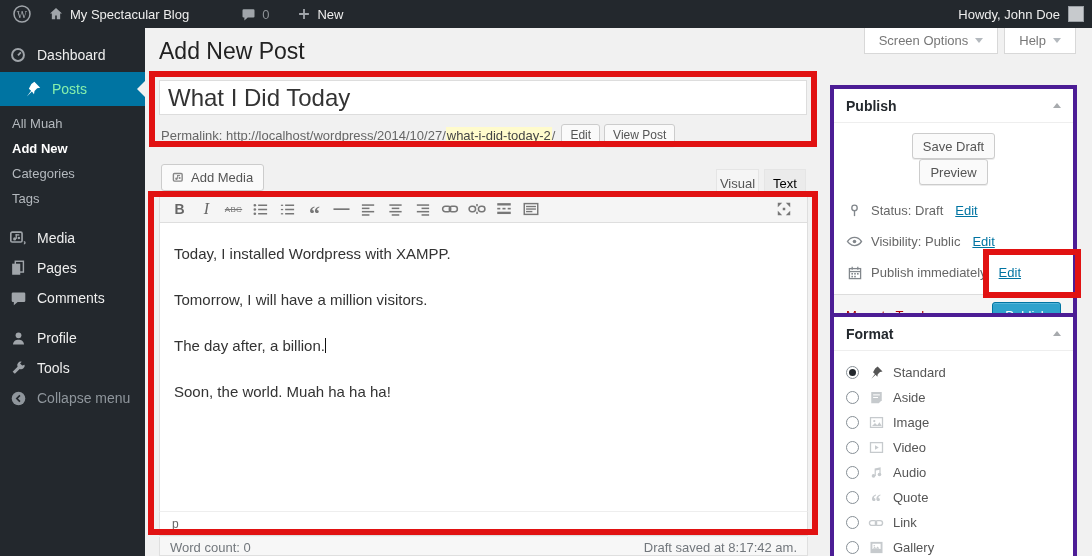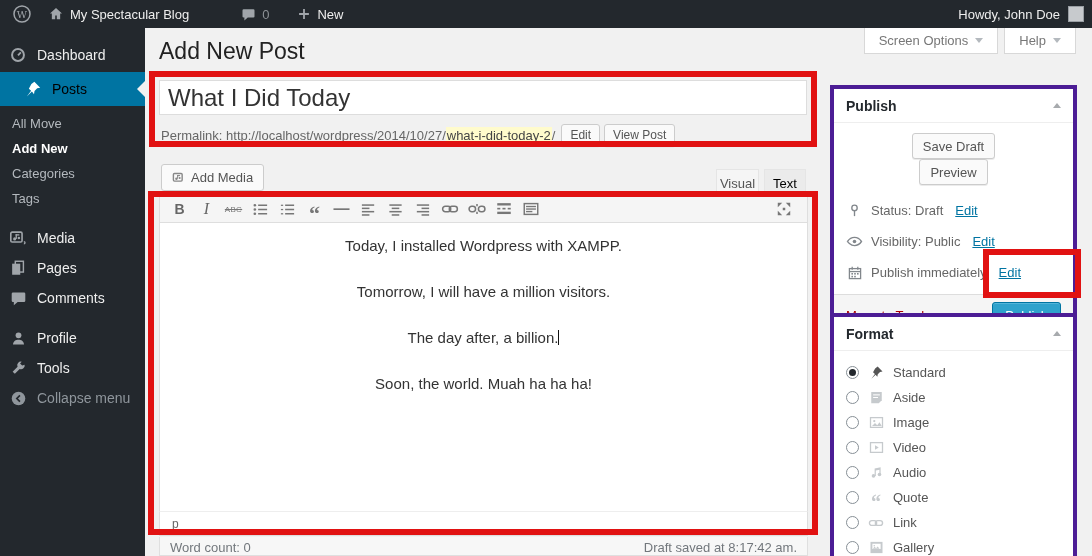--- a/index.html
+++ b/index.html
@@ -15,21 +15,21 @@
   .ab-icon { color:#a0a5aa; display:flex; align-items:center; }
   .ab-count { color:#8c9196; }
   .ab-right { margin-left:auto; display:flex; align-items:center; gap:8px; padding-right:8px; }
   .avatar { width:16px; height:16px; background:#c7cacd; border:1px solid #999ea3; }
   
   .sidebar { position:absolute; top:28px; left:0; width:145px; height:528px; background:#23282d; padding-top:10px; }
   .menu-item { position:relative; display:flex; align-items:center; gap:9px; height:34px; padding:0 0 0 8px;
     color:#eee; font-size:14px;text-align:center; }
   .menu-item .micon { width:20px; height:20px; color:#a0a5aa; display:flex; align-items:center; justify-content:center; flex:0 0 20px; }
   .menu-item.row30 { height:30px; }
-  .menu-item.active { background:#0074a2; color:#000000;padding-left:23px; }
+  .menu-item.active { background:#0074a2; color:#86efac;padding-left:23px; }
   .menu-item.active .micon { color:#fff; }
   .menu-item.active::after { content:""; position:absolute; right:0; top:50%; margin-top:-8px;
     border:8px solid transparent; border-right-color:#f1f1f1; }
   .submenu { padding:5px 0 12px 0; }
   .submenu div { height:25px; line-height:25px; padding-left:12px; font-size:13px; color:#b4b9be; }
   .submenu .current { color:#fff; font-weight:bold; } .gap10 { margin-top:10px; }
   .dim { color:#8f969c; } .dim .micon { color:#8f969c; }
   
   .page-title { position:absolute; left:159px; top:38px; font-size:23px; font-weight:400; color:#222; }
   .screen-tabs { position:absolute; top:28px; right:16px; display:flex; gap:6px; }
@@ -60,21 +60,21 @@
     border:1px solid #dedede; display:flex; align-items:center; padding:0 6px; }
   .ticon { width:27px; height:24px; display:flex; align-items:center; justify-content:center; color:#777; }
   .ticon.b { font-weight:bold; font-size:14px; color:#666; }
   .ticon.i { font-family:"Liberation Serif", serif; font-style:italic; font-size:16px; color:#666; }
   .ticon.abc { font-size:8px; letter-spacing:.3px; text-decoration:line-through; color:#777; }
   .ticon.quote { font-family:"Liberation Serif", serif; font-weight:bold; font-size:22px; line-height:10px; padding-top:10px; }
   .ticon.hr { font-weight:bold; }
   .ticon.fullscreen { margin-left:auto; margin-right:4px; }
   .ed-content { position:absolute; left:159px; top:223px; width:649px; height:288px; background:#fff;
     border-left:1px solid #dedede; border-right:1px solid #dedede; padding:13px 14px; font-size:15px; color:#333; }
-  .ed-content p { margin:0 0 27px 0; line-height:19px;text-align:center; }
+  .ed-content p { margin:8px 0 27px 0; line-height:19px; }
   .caret { display:inline-block; width:1px; height:15px; background:#111; vertical-align:-2px; }
   .ed-statusbar { position:absolute; left:159px; top:511px; width:649px; height:25px; background:#fff;
     border:1px solid #dedede; border-top:1px solid #eee; display:flex; align-items:center; padding:0 12px;
     font-size:12px; color:#666; }
   .wordcount-row { position:absolute; left:159px; top:537px; width:649px; height:19px; background:#f7f7f7;
     border:1px solid #dfdfdf; border-top:none; display:flex; align-items:flex-end; justify-content:space-between;
     padding:0 10px; font-size:13px; color:#72777c; }
   
   .postbox { position:absolute; left:830px; width:247px; background:#fff; border:4px solid #4c1d95; }
   .postbox.publish { top:85px; }
@@ -159,21 +159,21 @@
     </div>
     <div class="menu-item active">
       <span class="micon">
         <svg width="18" height="18" viewBox="0 0 20 20">
             <path d="M11.5 2 18 8.5l-3.3.7-3 3-.6 3.6-2.3-2.9-5.6 5.3 4.7-6.2-2.5-2.3L8.2 4.5 11.5 2z" fill="currentColor"></path>
           </svg>
       </span>
       <span>Posts</span>
     </div>
     <div class="submenu">
-      <div>All Move</div>
+      <div>All Muah</div>
       <div class="current">Add New</div>
       <div>Categories</div>
       <div>Tags</div>
     </div>
     <div class="menu-item row30">
       <span class="micon">
         <svg width="18" height="18" viewBox="0 0 20 20">
             <rect x="2" y="3.5" width="12.5" height="11" rx="1.5" fill="none" stroke="currentColor" stroke-width="1.8"></rect>
             <circle cx="6.3" cy="11" r="1.7" fill="currentColor"></circle>
             <rect x="7.3" y="5.8" width="1.5" height="5.2" fill="currentColor"></rect>

